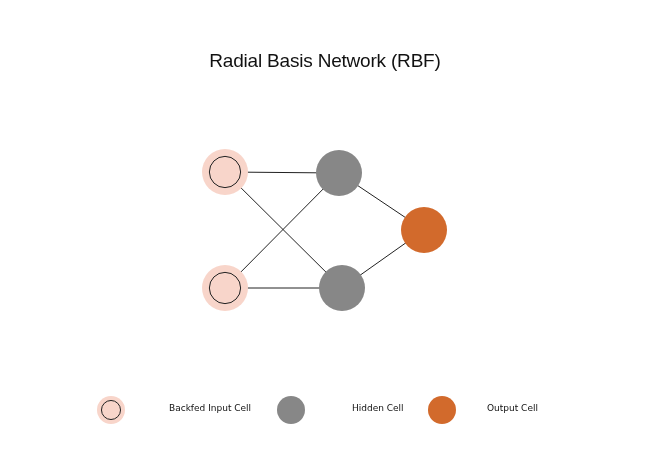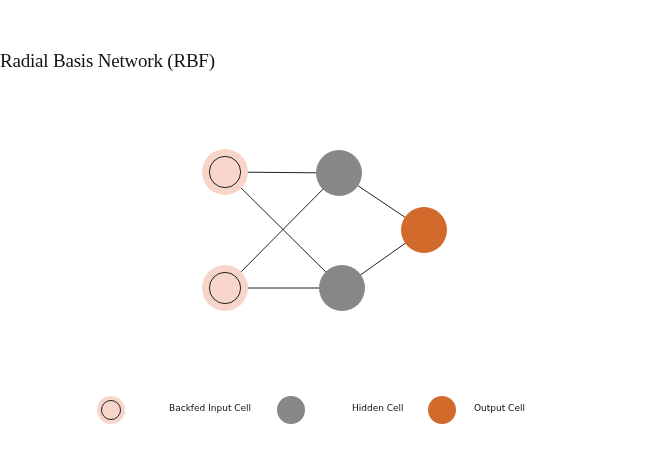--- a/index.html
+++ b/index.html
@@ -1,17 +1,17 @@
 <!DOCTYPE html>
 <html><head>
   <meta charset="utf-8">
   <style>
     html, body { margin: 0; padding: 0; background: #ffffff; }
     body { width: 650px; height: 460px; position: relative; overflow: hidden; font-family: "Liberation Sans", sans-serif; }
-    #title { position: absolute; left: 0; width: 650px; top: 50px; text-align: left; font-size: 19px; color: #111; font-family: Liberation Serif, serif; letter-spacing: -0.2px; }
+    #title { position: absolute; left: 0; width: 650px; top: 50px; text-align: center; font-size: 19px; color: #111; font-family: Liberation Sans, sans-serif; letter-spacing: -0.2px; }
     svg#diagram { position: absolute; left: 0; top: 0; }
     .legend-label { position: absolute; top: 403px; font-size: 9px; color: #111; font-family: "DejaVu Sans", sans-serif; margin-left: 16px; }
   </style>
 </head>
 <body>
 
 <div id="title">Radial Basis Network (RBF)</div>
 
 <svg id="diagram" width="650" height="460">
   <g id="edges">
@@ -50,13 +50,13 @@
         <circle cx="291" cy="410" r="14" fill="#878787"></circle>
       </g>
       <g>
         <circle cx="442" cy="410" r="14" fill="#d26a2c"></circle>
       </g>
     </g>
 </svg>
 
 <div class="legend-label" style="left:153px;">Backfed Input Cell</div>
 <div class="legend-label" style="left:336px;">Hidden Cell</div>
-<div class="legend-label" style="left:458px;">Output Cell</div>
+<div class="legend-label" style="left:471px;">Output Cell</div>
 
 </body></html>

